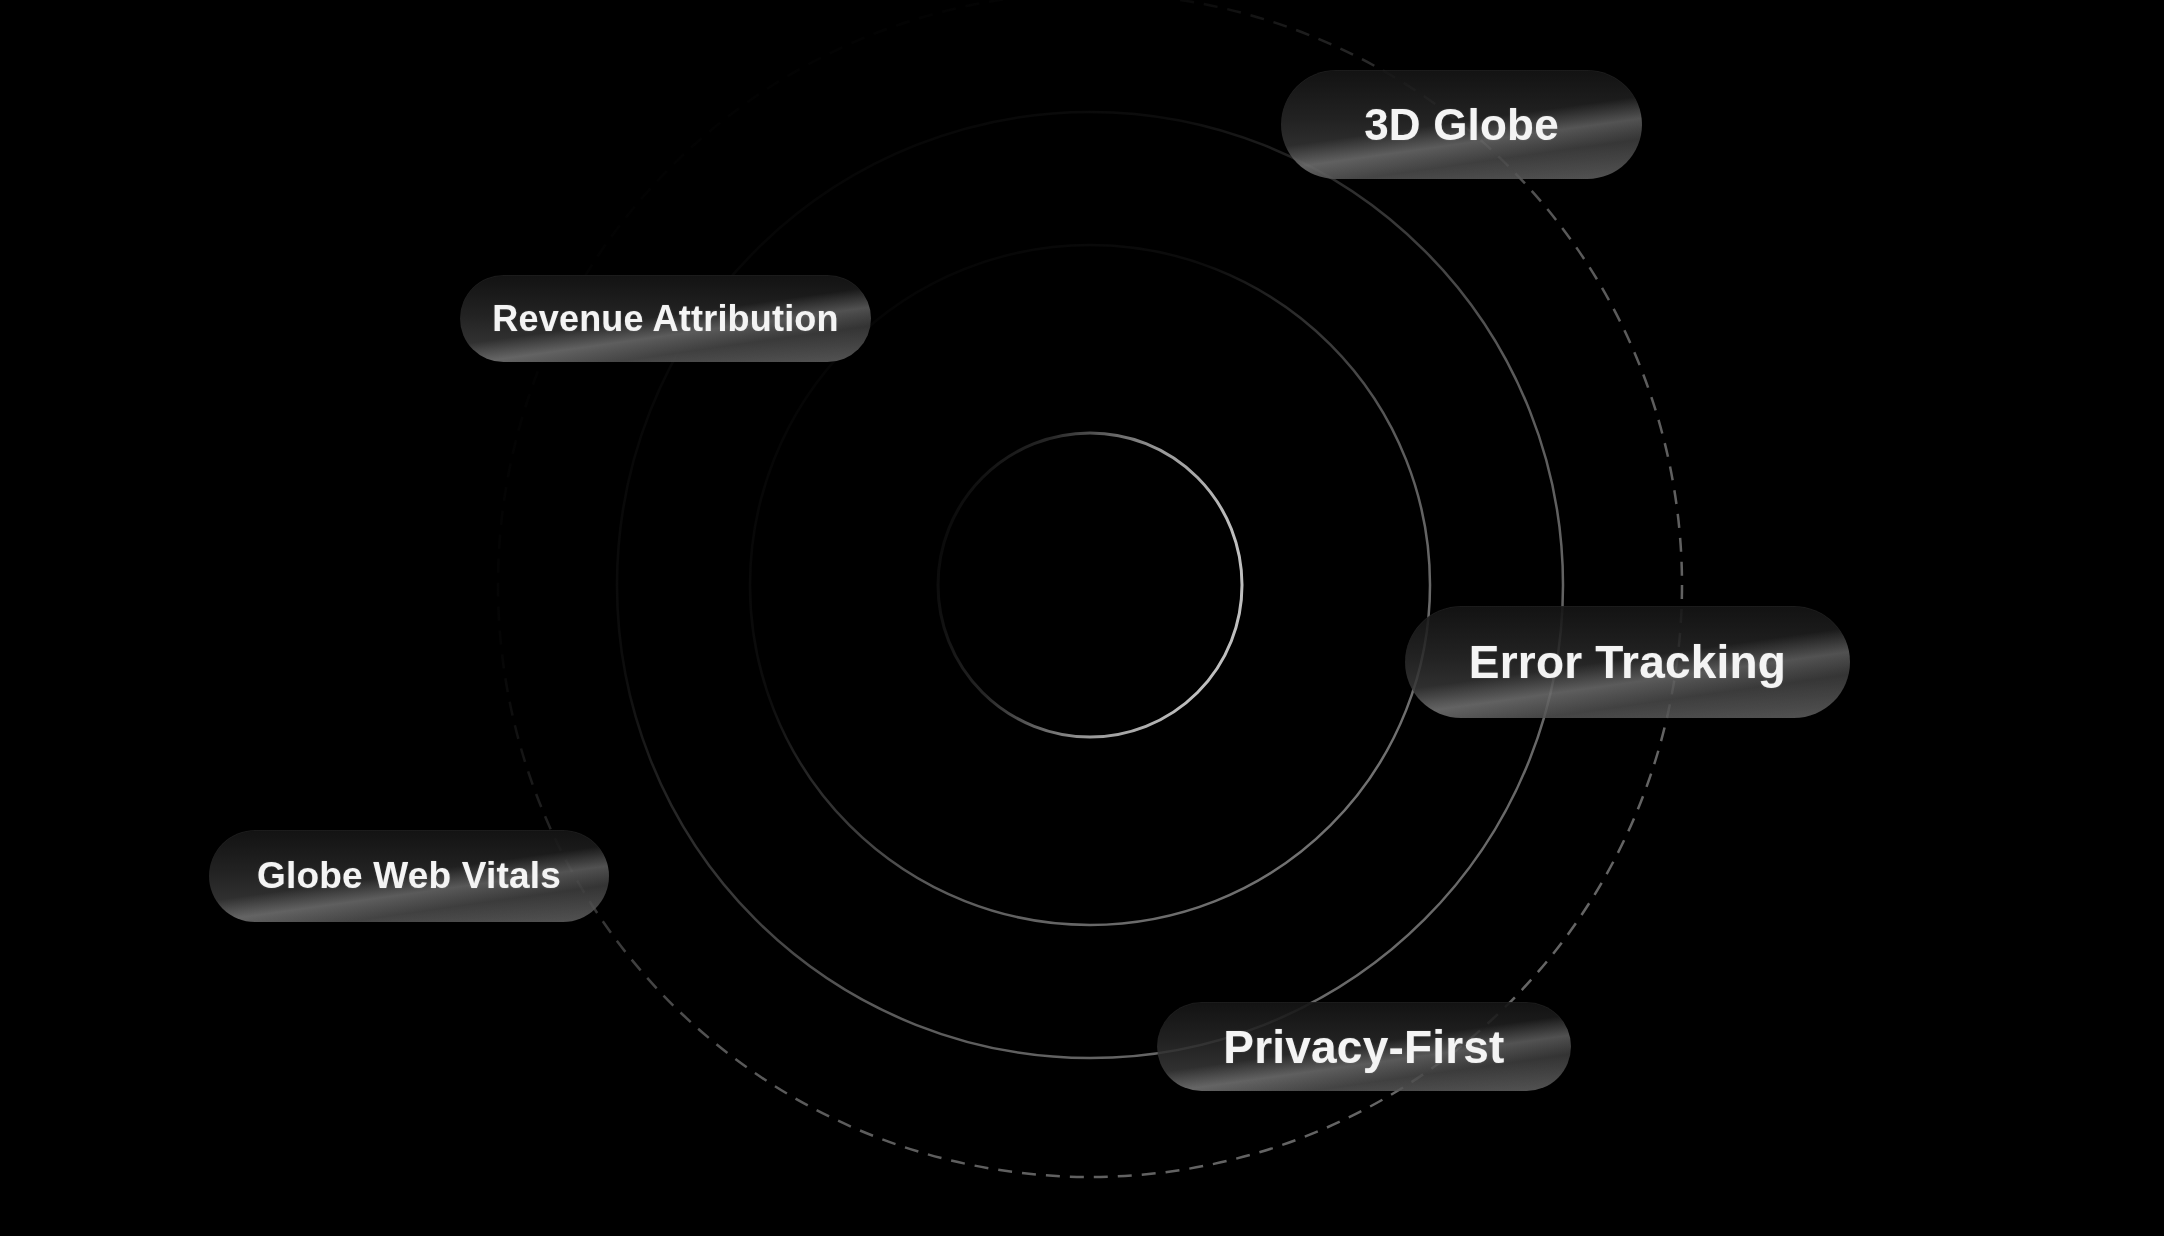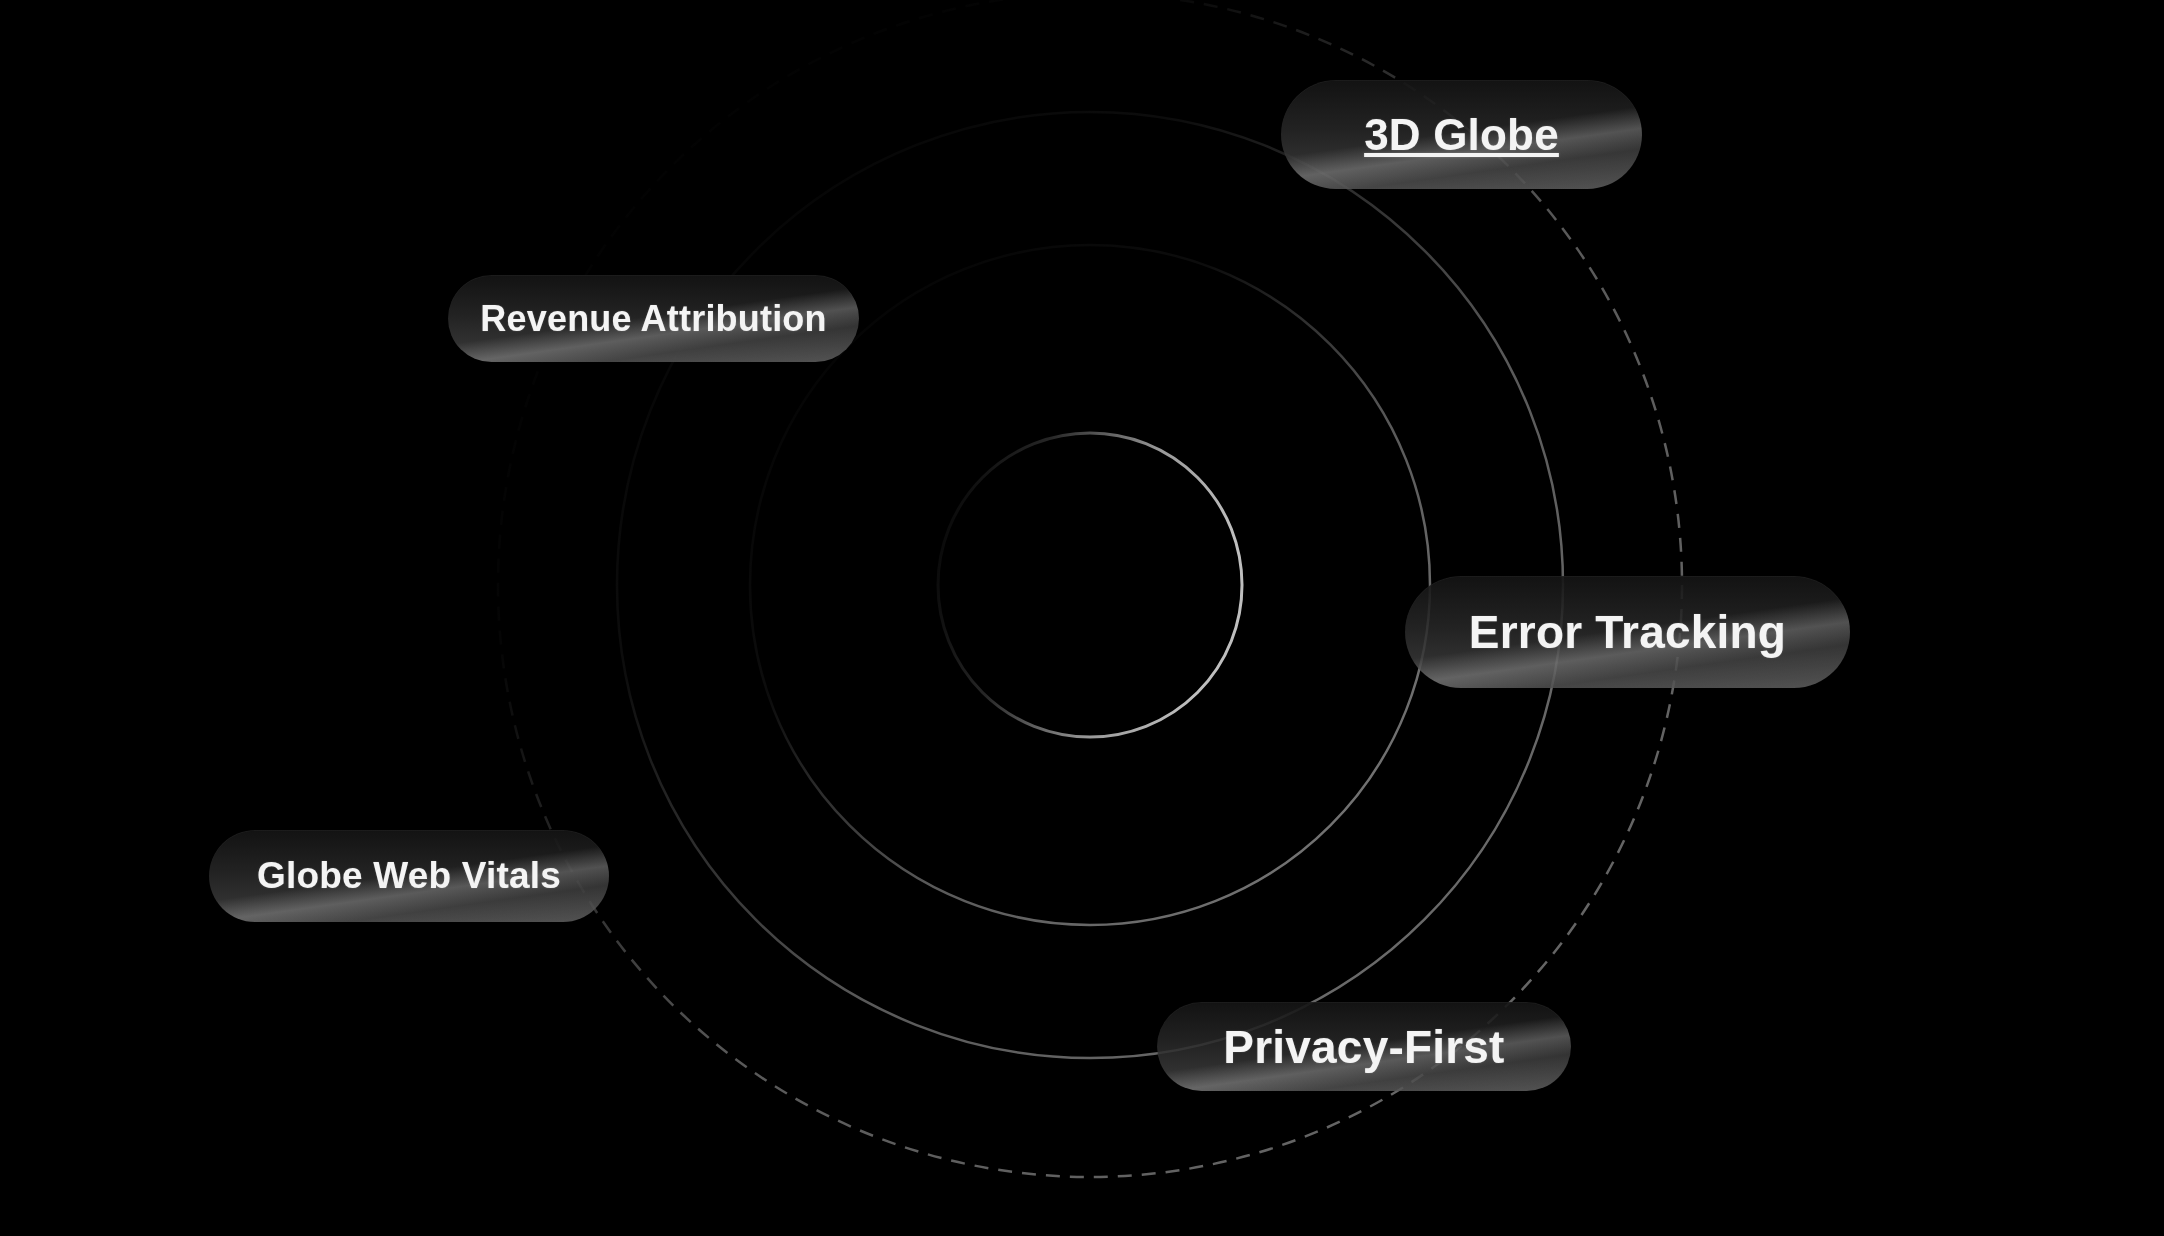--- a/index.html
+++ b/index.html
@@ -49,27 +49,27 @@
       <stop offset="0.55" stop-color="#fff" stop-opacity="0.35"></stop>
       <stop offset="1" stop-color="#fff" stop-opacity="0.42"></stop>
     </linearGradient>
   </defs>
   <circle cx="1090" cy="585" r="152" fill="none" stroke="url(#fade1)" stroke-width="3"></circle>
   <circle cx="1090" cy="585" r="340" fill="none" stroke="url(#fade2)" stroke-width="2.5"></circle>
   <circle cx="1090" cy="585" r="473" fill="none" stroke="url(#fade3)" stroke-width="2.5"></circle>
   <circle cx="1090" cy="585" r="592" fill="none" stroke="url(#fade4)" stroke-width="2.5" stroke-dasharray="14 10"></circle>
 </svg>
 
-<div class="pill" style="left:1281px;top:80px;width:361px;height:109px;font-size:44px;text-decoration:underline;">
+<div class="pill" style="left:1281px;top:70px;width:361px;height:109px;font-size:44px;">
   <span>3D Globe</span>
 </div>
-<div class="pill" style="left:448px;top:275px;width:411px;height:87px;font-size:36px;text-align:center;">
+<div class="pill" style="left:460px;top:275px;width:411px;height:87px;font-size:36px;text-align:center;">
   <span>Revenue Attribution</span>
 </div>
-<div class="pill" style="left:1405px;top:576px;width:445px;height:112px;font-size:46px;">
+<div class="pill" style="left:1405px;top:606px;width:445px;height:112px;font-size:46px;">
   <span>Error Tracking</span>
 </div>
 <div class="pill" style="left:209px;top:830px;width:400px;height:92px;font-size:37px;">
   <span>Globe Web Vitals</span>
 </div>
 <div class="pill" style="left:1157px;top:1002px;width:414px;height:89px;font-size:46px;">
   <span>Privacy-First</span>
 </div>
 
 </body></html>

